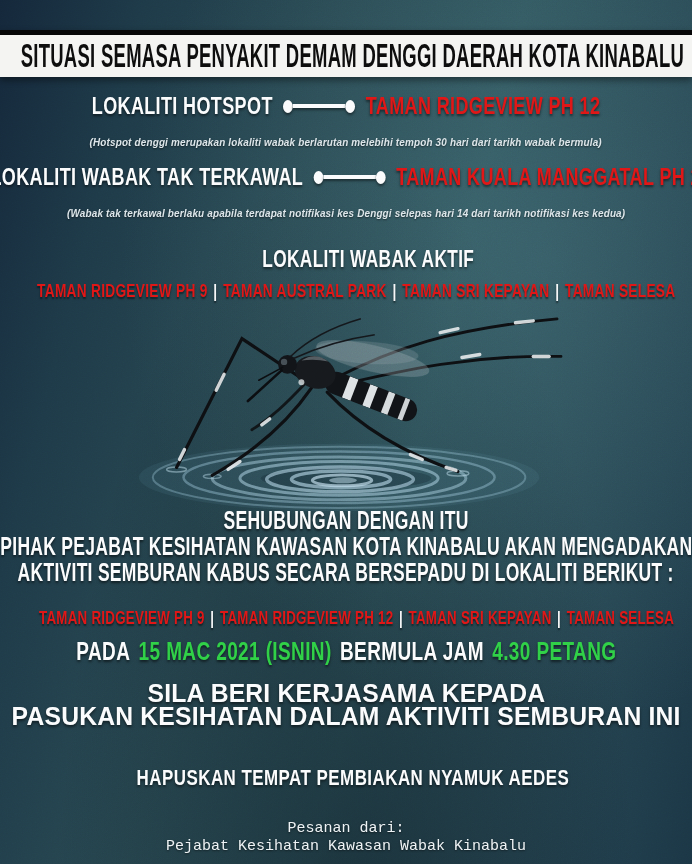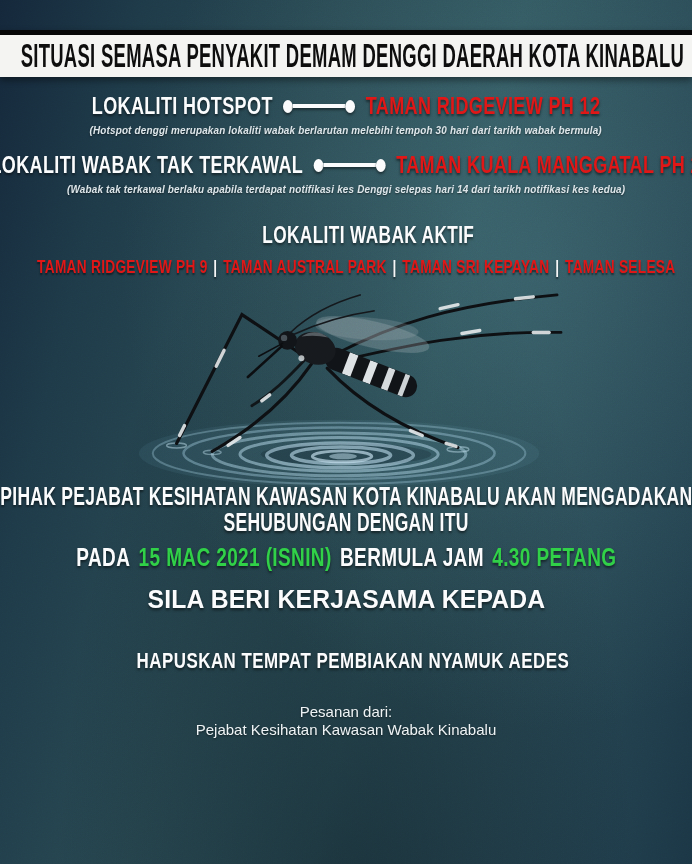--- a/index.html
+++ b/index.html
@@ -31,21 +31,21 @@
   }
   .title-text{font-weight:bold;font-size:33px;letter-spacing:.5px;color:var(--title_ink,#0d0d0d);}
 
   .locrow{margin-top:15px;}
   .locrow-inner{display:flex;align-items:center;gap:14px;font-weight:bold;font-size:24px;letter-spacing:.5px;text-shadow:0 2px 3px rgba(0,0,0,.5);}
   .locrow-label{color:#fbfcfd;}
   .locrow-value{color:var(--accent_red,#e01616);text-shadow:0 2px 3px rgba(0,0,0,.55);}
   .connector{display:flex;align-items:center;}
   .connector .dot{width:13px;height:13px;border-radius:50%;background:#fbfcfd;display:inline-block;box-shadow:0 2px 3px rgba(0,0,0,.45);}
   .connector .bar{width:70px;height:4px;background:#fbfcfd;display:inline-block;box-shadow:0 2px 3px rgba(0,0,0,.45);}
-  .note{margin-top:4px;}
+  .note{margin-top:16px;}
   .note span{font-size:11px;font-style:italic;font-weight:600;color:#dde6ea;letter-spacing:.2px;text-shadow:0 1px 2px rgba(0,0,0,.5);}
 
   .section-heading{margin-top:27px;padding-left:44px;}
   .section-heading span{font-weight:bold;font-size:23px;color:#fbfcfd;letter-spacing:.5px;text-shadow:0 2px 3px rgba(0,0,0,.5);}
   .loc-list{margin-top:7px;margin-left:21px;}
   .loc-list .inner{font-weight:bold;font-size:19px;letter-spacing:.4px;}
   .loc-item{color:var(--accent_red,#e01616);text-shadow:0 2px 2px rgba(0,0,0,.5);}
   .loc-sep{color:#f6f8f9;padding:0 8px;text-shadow:0 2px 2px rgba(0,0,0,.5);}
 
   .mosquito{display:block;margin:-3px auto -10px;}
@@ -62,21 +62,21 @@
   .sched-green.last{margin-right:0;}
 
   .coop{margin-top:16px;}
   .coop-line{line-height:23px;}
   .coop-line span{font-weight:bold;font-size:26px;color:#fbfcfd;letter-spacing:.2px;text-shadow:0 2px 3px rgba(0,0,0,.55);}
 
   .slogan{margin-top:37px;margin-left:13px;}
   .slogan span{font-weight:bold;font-size:22px;color:#fbfcfd;letter-spacing:.6px;text-shadow:0 2px 3px rgba(0,0,0,.5);}
 
   .footer{margin-top:29px;text-align:center;}
-  .footer div{font-size:15px;line-height:18px;color:#eef3f5;text-shadow:0 1px 2px rgba(0,0,0,.5);}
+  .footer div{font-size:15px;line-height:18px;color:#eef3f5;text-shadow:0 1px 2px rgba(0,0,0,.5);font-family:Liberation Mono, monospace;}
 </style>
 </head>
 <body>
 
 <div class="poster">
 
   <header class="title-bar">
     <span class="cond sx56 title-text">SITUASI SEMASA PENYAKIT DEMAM DENGGI DAERAH KOTA KINABALU</span>
   </header>
 
@@ -191,41 +191,50 @@
       <path d="M170,72 L136,103" stroke="#0b0d10" stroke-width="2.6" stroke-linecap="round"></path>
       <path d="M171,69 L147,82" stroke="#0b0d10" stroke-width="1.6" stroke-linecap="round"></path>
 
       <path d="M179,58 C198,40 222,28 250,20" stroke="#14171b" stroke-width="1.6" fill="none"></path>
       <path d="M182,60 C208,48 236,40 264,36" stroke="#14171b" stroke-width="1.6" fill="none"></path>
     </g>
   </svg>
 
   <section class="announce">
     <div class="center para-line">
+        <span class="cond sx70">SEHUBUNGAN DENGAN ITU</span>
+      </div>
+    <div class="center para-line">
         <span class="cond sx70">PIHAK PEJABAT KESIHATAN KAWASAN KOTA KINABALU AKAN MENGADAKAN</span>
       </div>
     <div class="center para-line">
-        <span class="cond sx70">SEHUBUNGAN DENGAN ITU</span>
-      </div>
-  </section>
-
+        <span class="cond sx70">AKTIVITI SEMBURAN KABUS SECARA BERSEPADU DI LOKALITI BERIKUT :</span>
+      </div>
+  </section>
+
+  <div class="center loc-list list2">
+    <span class="cond sx70 inner"><span class="loc-item">TAMAN RIDGEVIEW PH 9</span><span class="loc-sep">|</span><span class="loc-item">TAMAN RIDGEVIEW PH 12</span><span class="loc-sep">|</span><span class="loc-item">TAMAN SRI KEPAYAN</span><span class="loc-sep">|</span><span class="loc-item">TAMAN SELESA</span></span>
+  </div>
 
   <div class="center schedule">
     <div class="cond sx76 schedule-inner">
       <span class="sched-white">PADA</span>
       <span class="sched-green">15 MAC 2021 (ISNIN)</span>
       <span class="sched-white">BERMULA JAM</span>
       <span class="sched-green last">4.30 PETANG</span>
     </div>
   </div>
 
   <section class="coop">
     <div class="center coop-line">
         <span class="cond sx95">SILA BERI KERJASAMA KEPADA</span>
       </div>
+    <div class="center coop-line">
+        <span class="cond sx95">PASUKAN KESIHATAN DALAM AKTIVITI SEMBURAN INI</span>
+      </div>
   </section>
 
   <div class="center slogan">
     <span class="cond sx77">HAPUSKAN TEMPAT PEMBIAKAN NYAMUK AEDES</span>
   </div>
 
   <footer class="footer">
     <div>Pesanan dari:</div>
     <div>Pejabat Kesihatan Kawasan Wabak Kinabalu</div>
   </footer>

